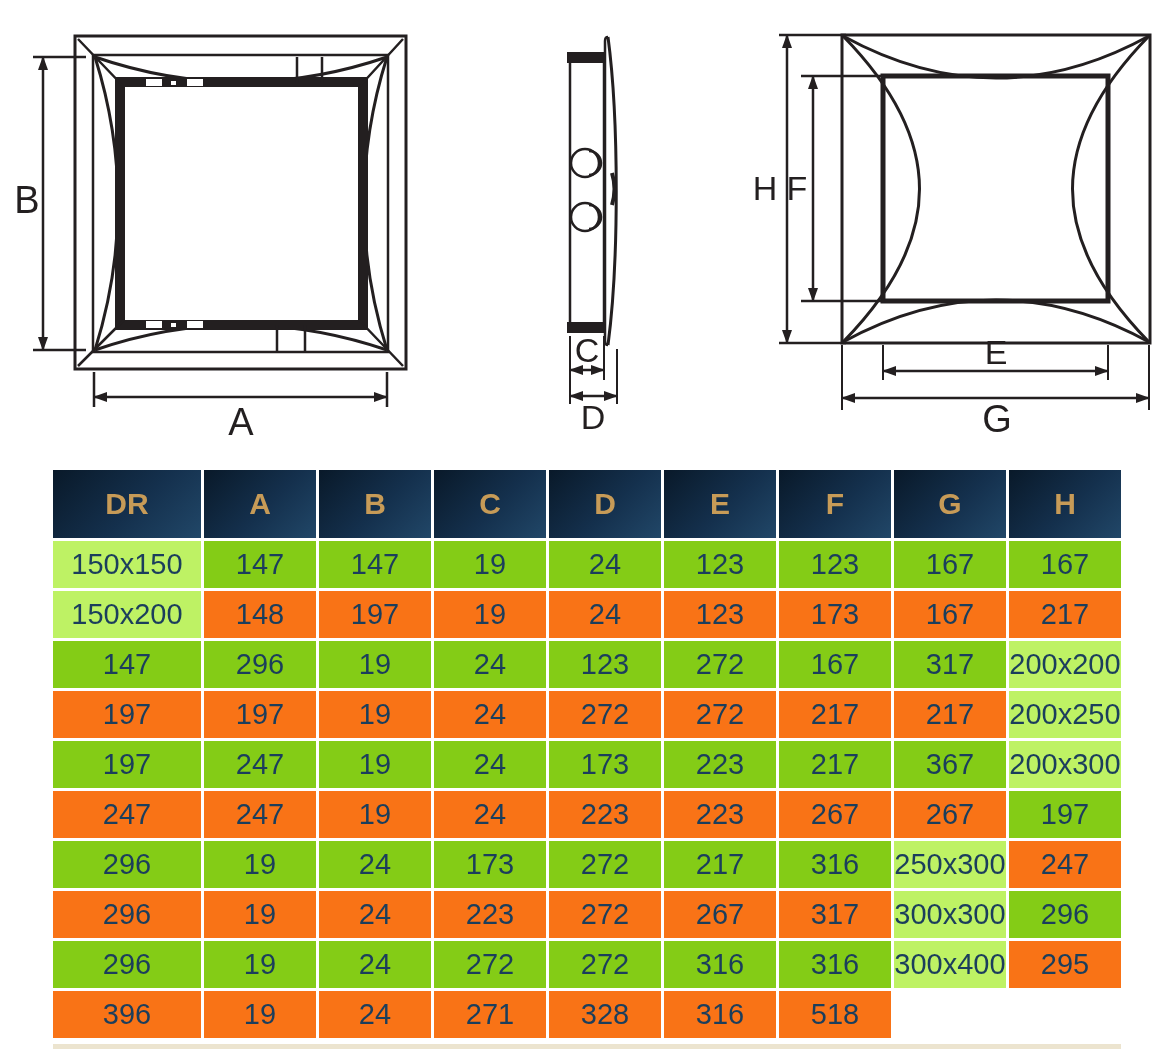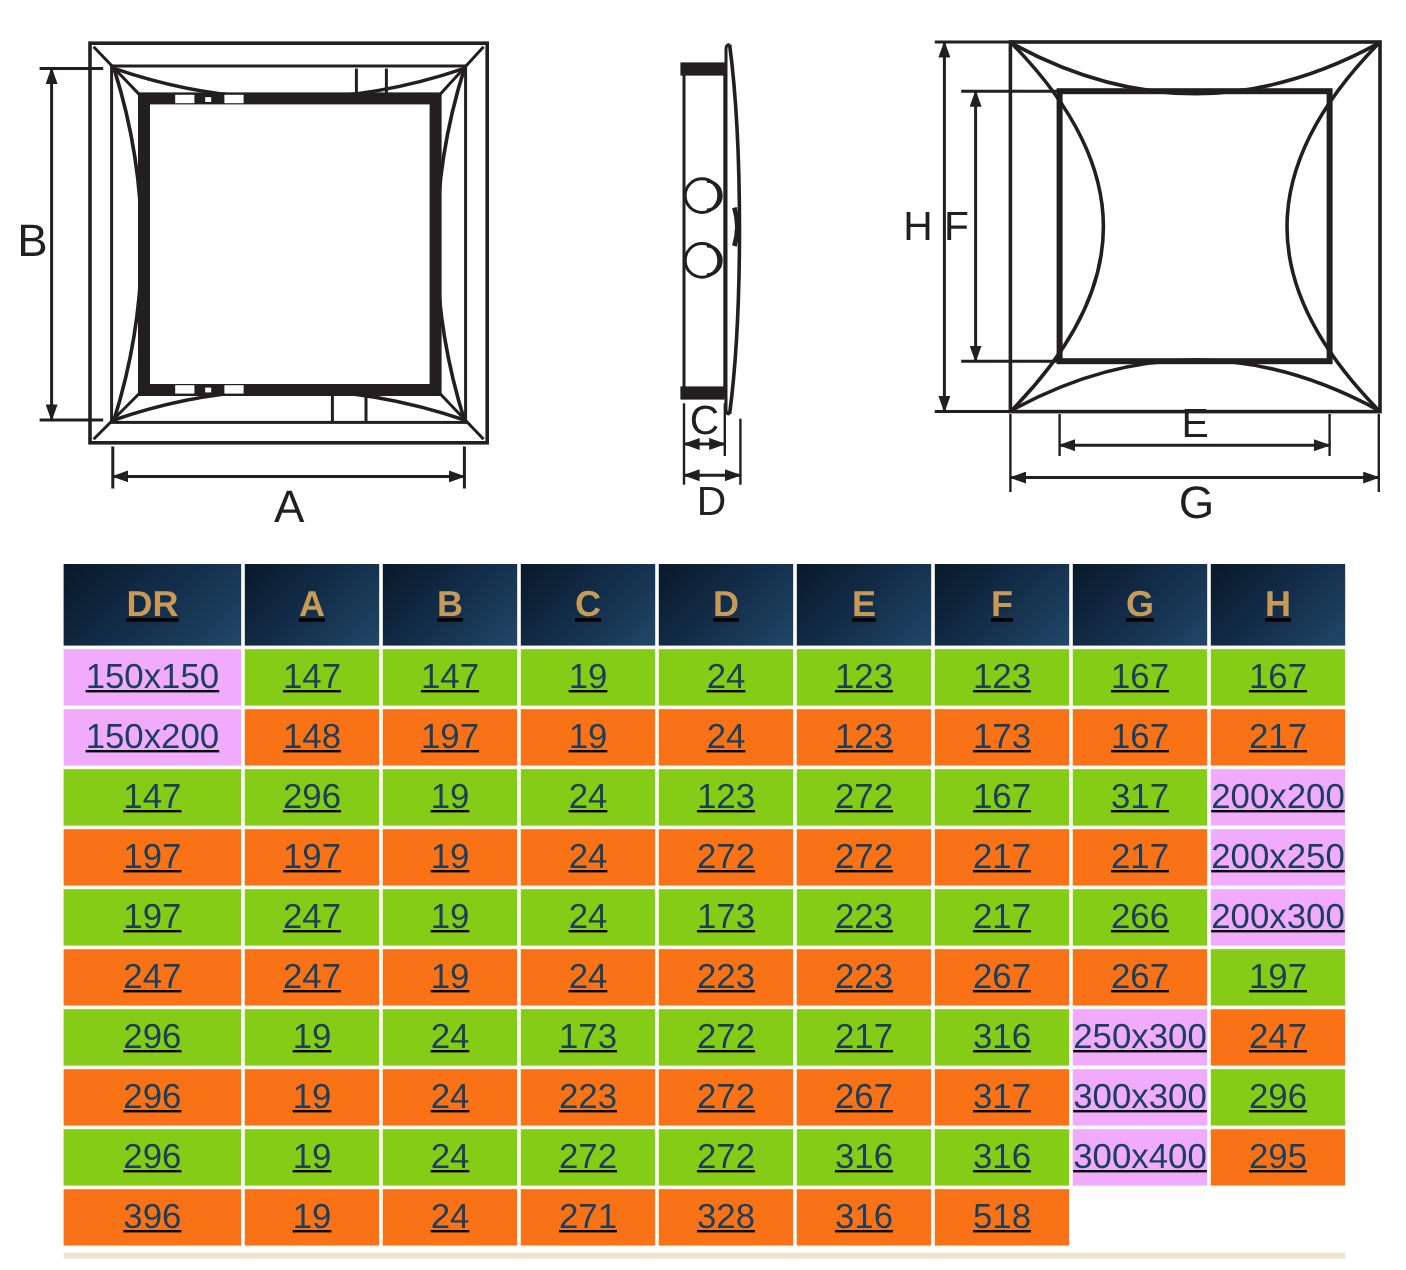--- a/index.html
+++ b/index.html
@@ -13,28 +13,27 @@
   .dim-label.big{font-size:38px}
 
   
   .dim-table{
     position:absolute;left:53px;top:470px;
     display:grid;
     grid-template-columns:148px repeat(8,112px);
     grid-template-rows:68px;
     grid-auto-rows:47px;
     gap:3px;
-    text-decoration:underline;
   }
   .cell{display:flex;align-items:center;justify-content:center;line-height:1}
   .cell.header{
     background:linear-gradient(135deg,#091929 0%,#14304d 55%,#214768 100%);
     color:#c79b57;font-weight:bold;font-size:30px;
   }
-  .cell.dr{background:#f0abfc;color:#1b3e5c;font-size:29px}
+  .cell.dr{background:#bef264;color:#1b3e5c;font-size:29px}
   .cell.val{color:#1b3e5c;font-size:29px}
   .cell.val.tan{background:#f97316}
   .cell.val.white{background:#84cc16}
   .next-row-sliver{
     position:absolute;left:53px;top:1044px;width:1068px;height:5px;
     background:#ece4cf;
   }
 </style>
 </head>
 <body>
@@ -193,21 +192,21 @@
     <div class="cell val tan">217</div>
     <div class="cell val tan">217</div>
     <div class="cell dr">200x250</div>
     <div class="cell val white">197</div>
     <div class="cell val white">247</div>
     <div class="cell val white">19</div>
     <div class="cell val white">24</div>
     <div class="cell val white">173</div>
     <div class="cell val white">223</div>
     <div class="cell val white">217</div>
-    <div class="cell val white">266</div>
+    <div class="cell val white">367</div>
     <div class="cell dr">200x300</div>
     <div class="cell val tan">247</div>
     <div class="cell val tan">247</div>
     <div class="cell val tan">19</div>
     <div class="cell val tan">24</div>
     <div class="cell val tan">223</div>
     <div class="cell val tan">223</div>
     <div class="cell val tan">267</div>
     <div class="cell val tan">267</div>
     <div class="cell val white">197</div>

